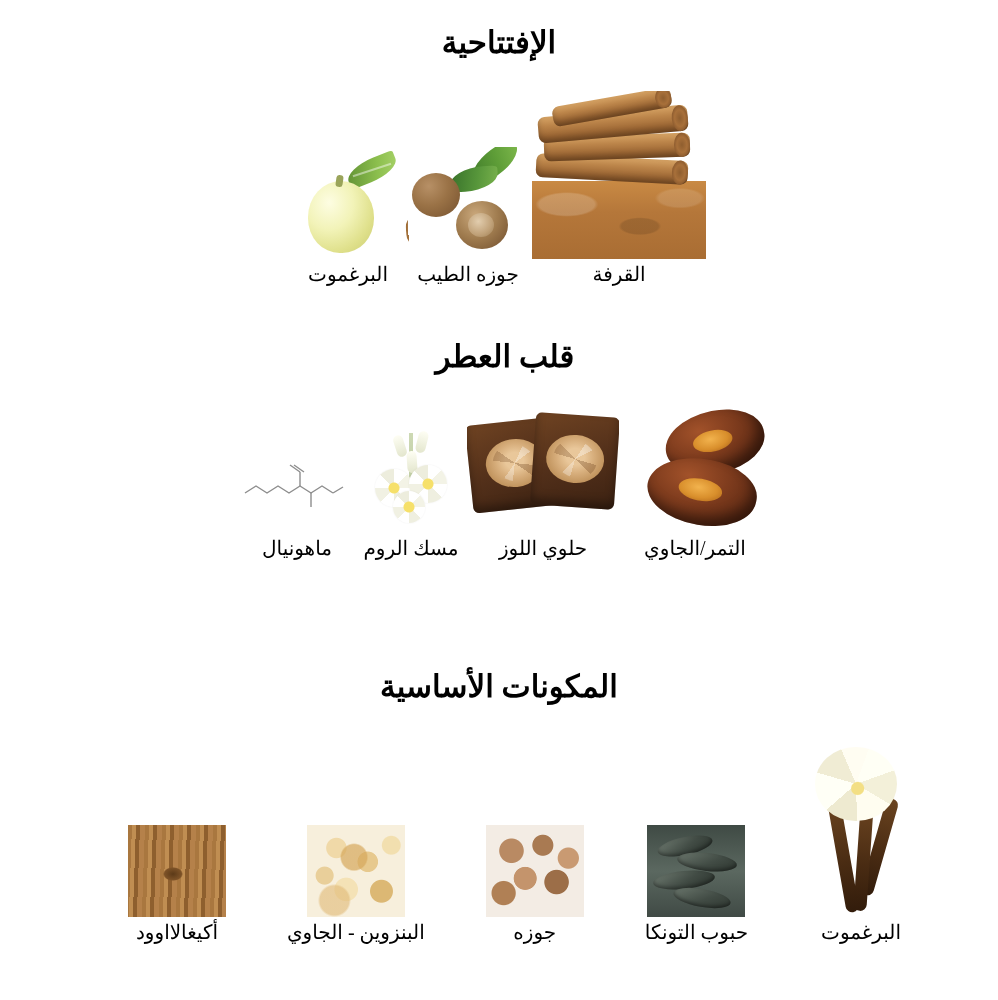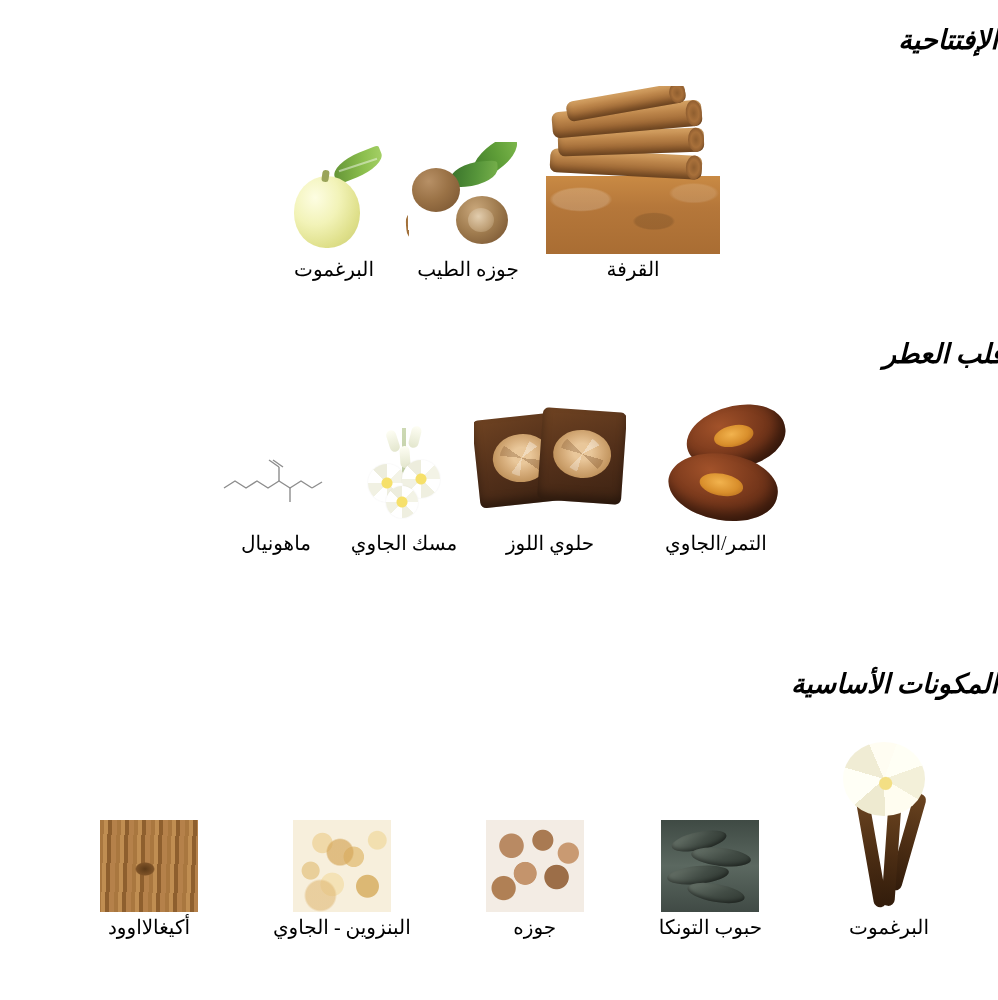--- a/index.html
+++ b/index.html
@@ -14,33 +14,32 @@
     color: #000000;
     overflow: hidden;
   }
   .page {
     width: 998px;
     height: 1000px;
     position: relative;
     box-sizing: border-box;
   }
   .section-title {
-    text-align: right;
+    text-align: center;
     font-weight: bold;
-    font-size: 27px;
+    font-size: 31px;
     letter-spacing: 0px;
     margin: 0;
-    font-style: italic;
   }
   .row {
     display: flex;
     flex-direction: row-reverse;
     justify-content: center;
     align-items: flex-end;
-    gap: 14px;
+    gap: 0px;
   }
   .item {
     display: flex;
     flex-direction: column;
     align-items: center;
     justify-content: flex-end;
   }
   .caption {
     font-size: 20px;
     line-height: 1.1;
@@ -341,21 +340,21 @@
       <div class="item">
         <div class="thumb flower-wrap">
           <div class="stem"></div>
           <div class="bud" style="left:40px; top:6px; transform:rotate(-18deg);"></div>
           <div class="bud" style="left:62px; top:2px; transform:rotate(14deg);"></div>
           <div class="bud" style="left:52px; top:22px; transform:rotate(-4deg);"></div>
           <div class="flw" style="left:20px; top:40px;"></div>
           <div class="flw" style="left:54px; top:36px;"></div>
           <div class="flw" style="left:38px; top:62px; width:32px; height:32px;"></div>
         </div>
-        <div class="caption">مسك الجاوي</div>
+        <div class="caption">مسك الروم</div>
       </div>
 
       <div class="item">
         <div class="thumb chocolate-wrap">
           <div class="choc choc1">
               <div class="swirl"></div>
             </div>
           <div class="choc choc2">
               <div class="swirl"></div>
             </div>

